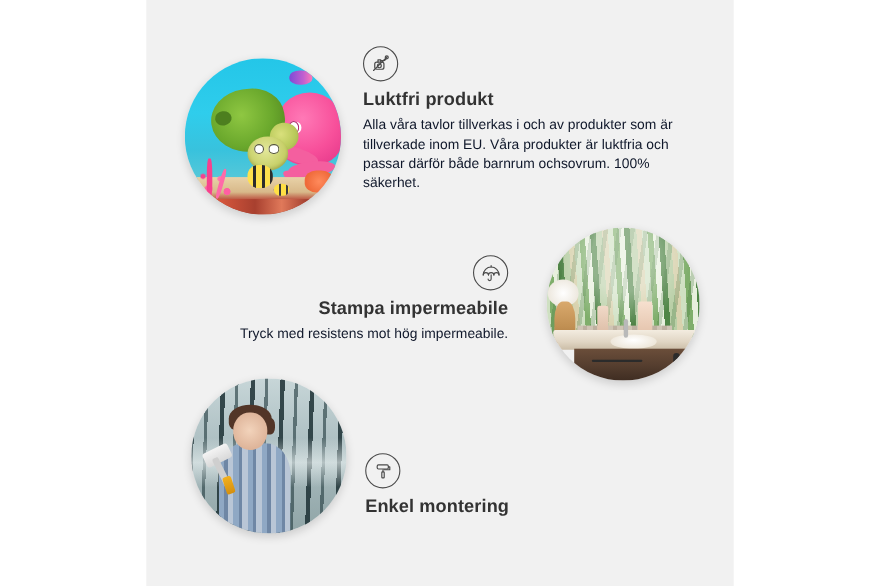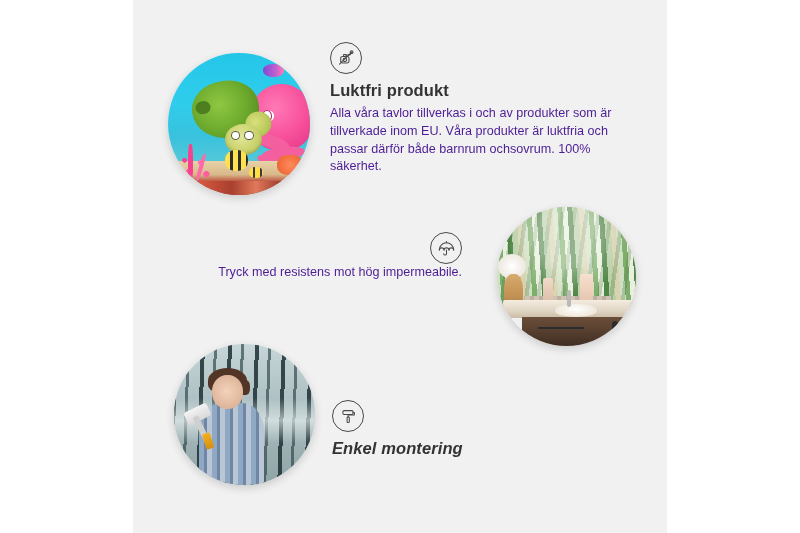--- a/index.html
+++ b/index.html
@@ -284,44 +284,43 @@
   .feat-title {
     font-size: 16.5px;
     font-weight: 600;
     color: #333333;
     letter-spacing: .1px;
     margin: 7px 0 4px;
     line-height: 1.2;
   }
   .feat-desc {
     font-size: 12.6px;
-    color: #4c1d95;
+    color: #0f172a;
     line-height: 1.42;
     margin: 0;
   }
 
   
   .feature-odorless {
     left: 330px; top: 42px; width: 296px;
     text-align: left;
   }
   .feature-odorless .icon-circle { margin-left: 0; }
 
   
   .feature-waterproof {
     left: 180px; top: 232px; width: 282px;
     text-align: right;
   }
   .feature-waterproof .icon-row { display:flex; justify-content:flex-end; }
 
   
   .feature-easy {
-    left: 332px; top: 400px; width: 270px;
+    left: 332px; top: 412px; width: 270px;
     text-align: left;
-    font-style: italic;
   }
 </style>
 </head>
 <body>
 
 <div class="stage">
 
   <div class="panel"></div>
 
   <div class="photo photo-underwater">
@@ -397,20 +396,21 @@
         <svg width="21" height="21" viewBox="0 0 24 24" fill="none" stroke="#4a4a4a" stroke-width="1.2" stroke-linecap="round" stroke-linejoin="round">
           <path d="M3.8 13.6a8.2 8.2 0 0 1 16.4 0"></path>
           <path d="M3.8 13.6c0-1.6 1.4-2.3 2.7-2.3s2.7.7 2.7 2.3"></path>
           <path d="M9.2 13.6c0-1.6 1.3-2.3 2.8-2.3s2.8.7 2.8 2.3"></path>
           <path d="M14.8 13.6c0-1.6 1.3-2.3 2.7-2.3s2.7.7 2.7 2.3"></path>
           <path d="M12 5.4V4"></path>
           <path d="M12 13.6v4.3a1.6 1.6 0 0 1-3.2 0"></path>
         </svg>
       </div>
     </div>
+    <div class="feat-title">Stampa impermeabile</div>
     <p class="feat-desc">Tryck med resistens mot hög impermeabile.</p>
   </div>
 
   <div class="feature feature-easy">
     <div class="icon-row">
       <div class="icon-circle">
         <svg width="21" height="21" viewBox="0 0 24 24" fill="none" stroke="#4a4a4a" stroke-width="1.2" stroke-linecap="round" stroke-linejoin="round">
           <rect x="5.6" y="5.3" width="11.6" height="4.3" rx="1.3"></rect>
           <path d="M17.2 7.4h1.5v2.9h-6.1"></path>
           <path d="M11.6 10.3v2.2"></path>

